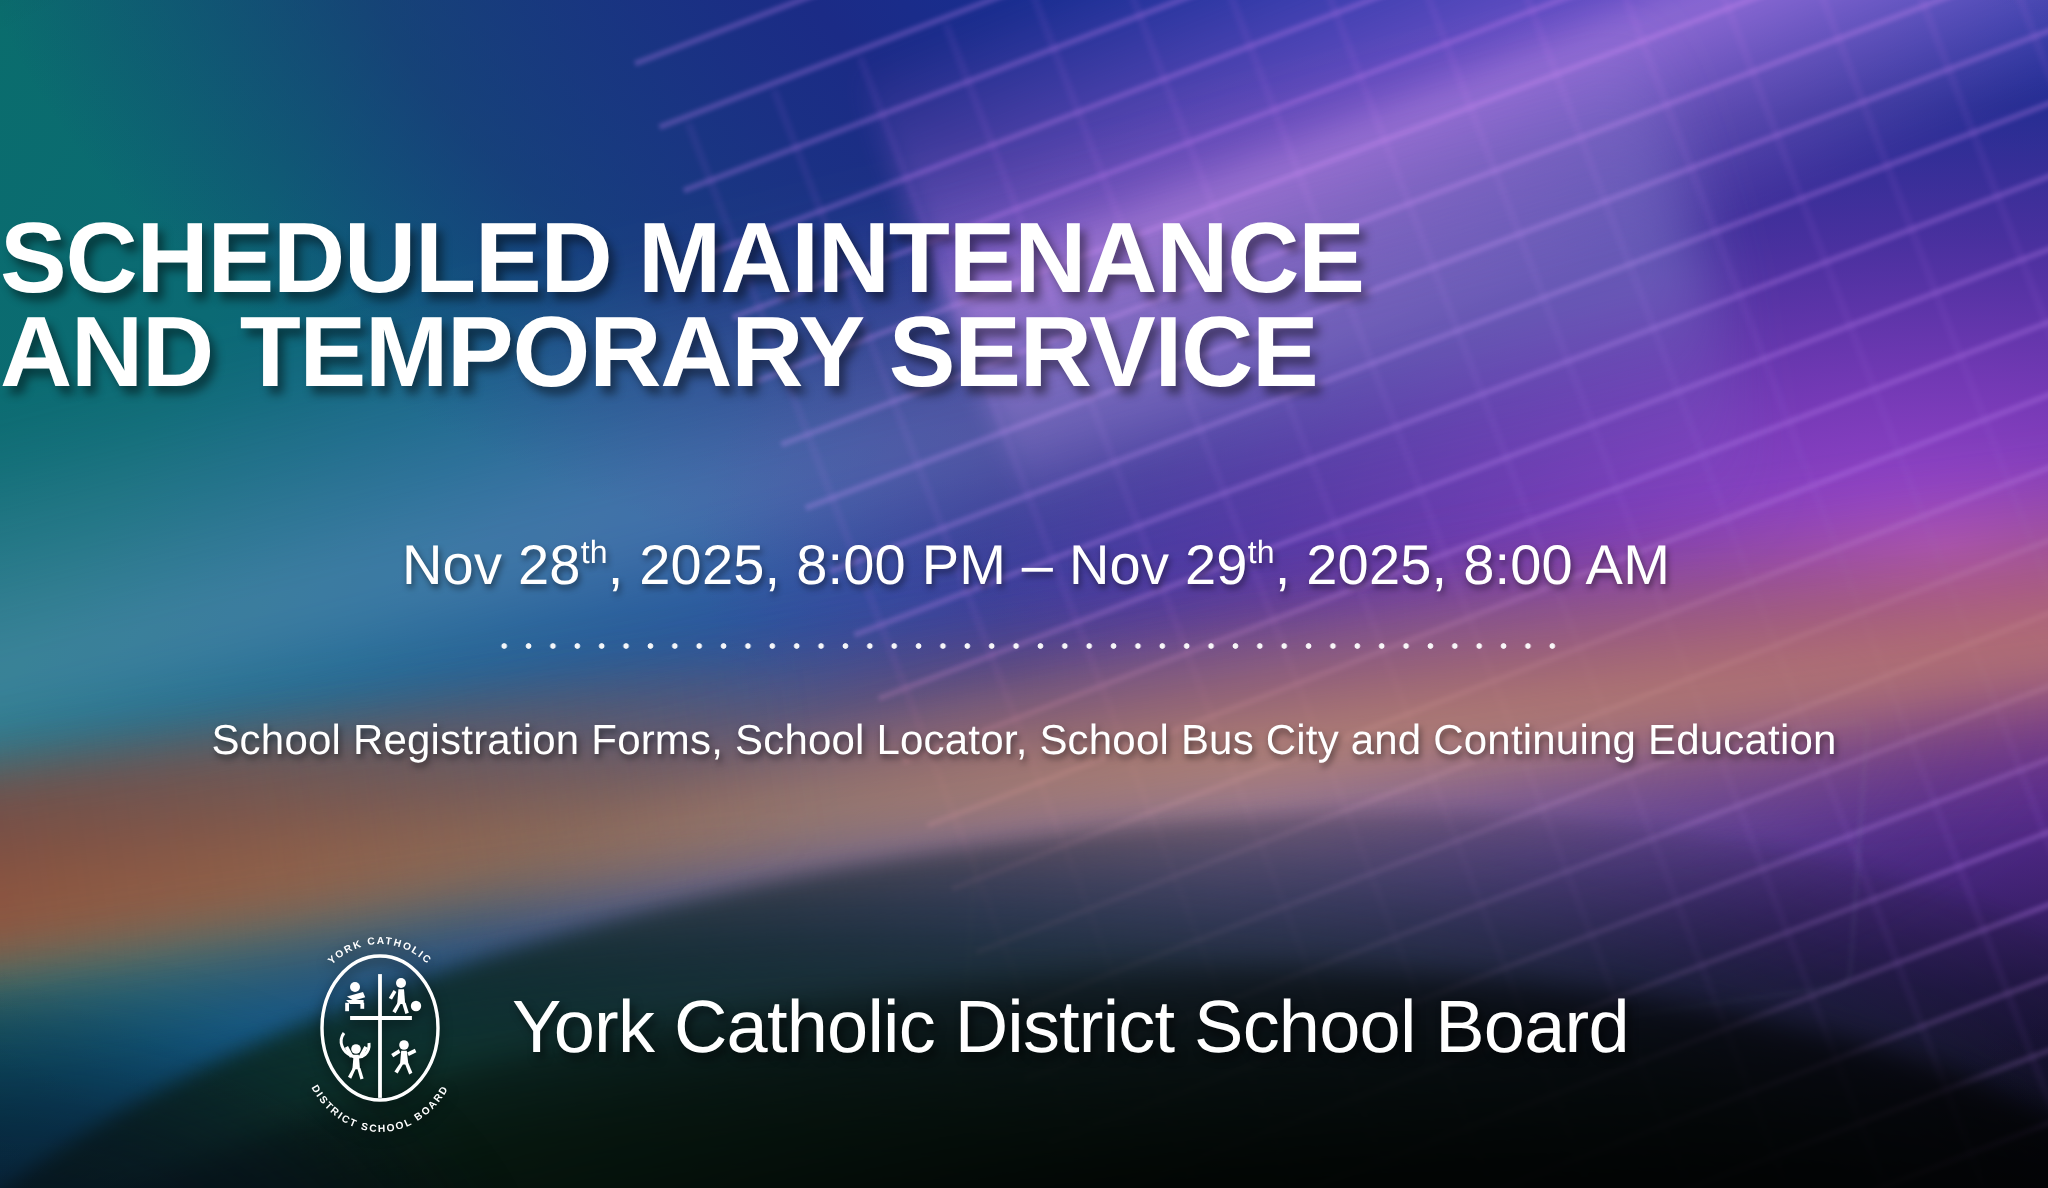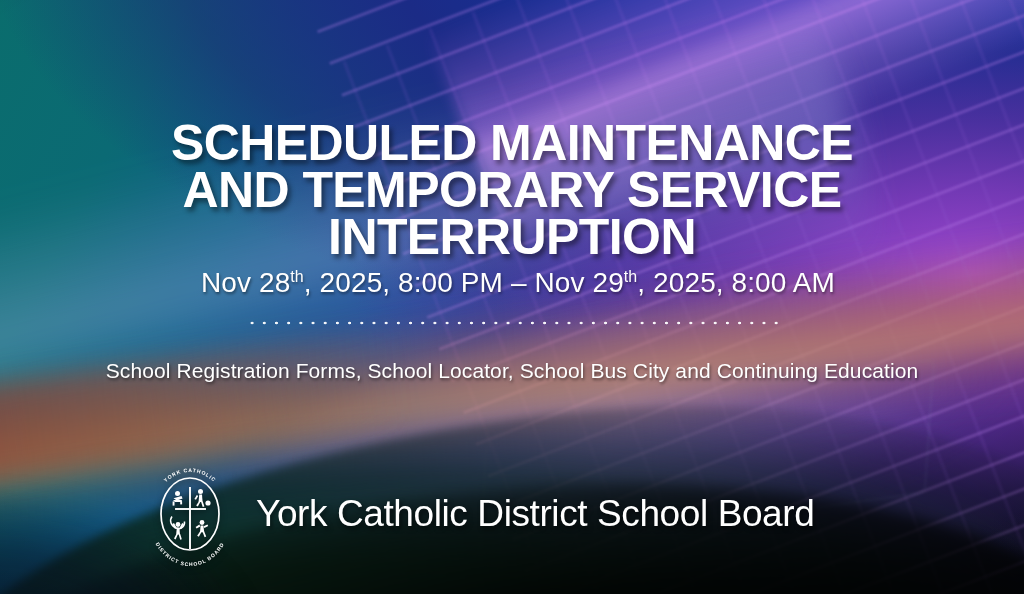--- a/index.html
+++ b/index.html
@@ -176,22 +176,21 @@
   
   .vignette{
     background:radial-gradient(130% 110% at 50% 42%,
       rgba(0,0,0,0) 52%, rgba(0,0,0,0.20) 78%, rgba(0,0,0,0.44) 100%);
   }
 
   
   .content{ position:absolute; inset:0; }
 
   .headline{
-    position:absolute; left:0; right:0; top:120px;
-    text-align:center;
+    position:absolute; left:0; right:0; top:106px;
     color:#ffffff;
     font-weight:bold;
     font-size:50px;
     line-height:47px;
     letter-spacing:-0.6px;
     font-stretch:condensed;
     text-shadow:3px 4px 5px rgba(0,0,0,0.45);
   }
   .headline .hl-line{ display:block; white-space:nowrap; }
 
@@ -257,21 +256,20 @@
   <div class="greenband"></div>
   <div class="blackmass"></div>
   <div class="navycorner"></div>
   <div class="bg-layer vignette"></div>
 
   <div class="content">
 
     <div class="headline">
       <span class="hl-line">SCHEDULED MAINTENANCE</span>
       <span class="hl-line">AND TEMPORARY SERVICE</span>
-      <span class="hl-line">INTERRUPTION</span>
     </div>
 
     <div class="dateline">
       <span>Nov 28</span><sup>th</sup><span>, 2025, 8:00 PM</span><span> – </span><span>Nov 29</span><sup>th</sup><span>, 2025, 8:00 AM</span>
     </div>
 
     <div class="divider"></div>
 
     <div class="subline">School Registration Forms, School Locator, School Bus City and Continuing Education</div>
 

